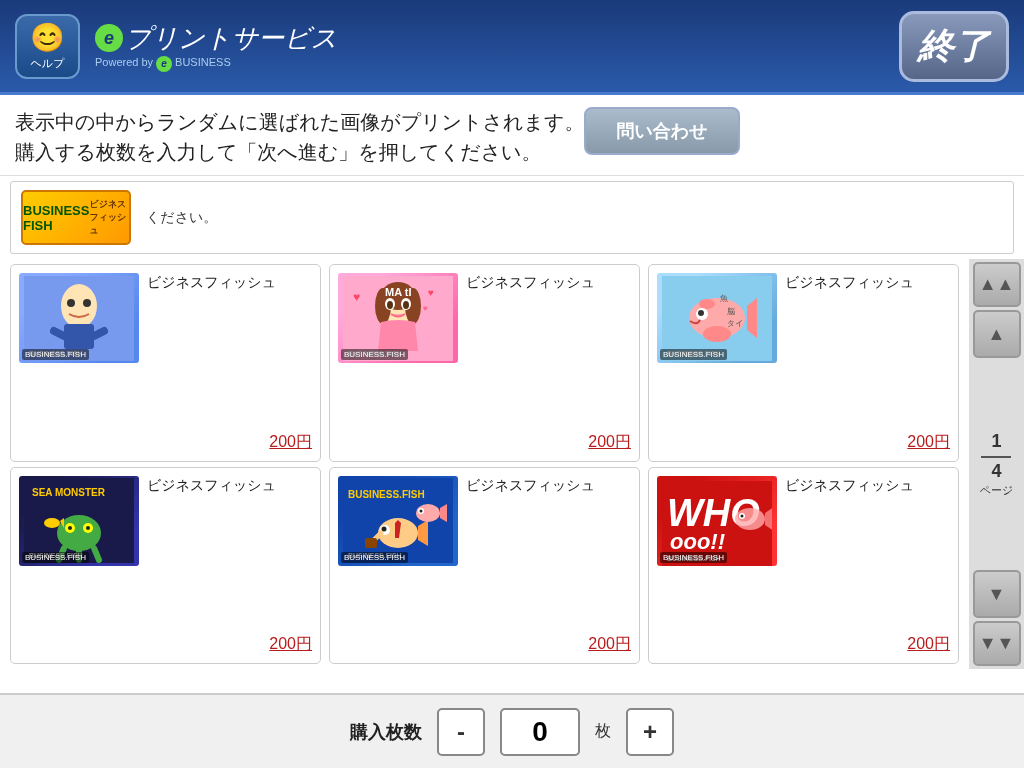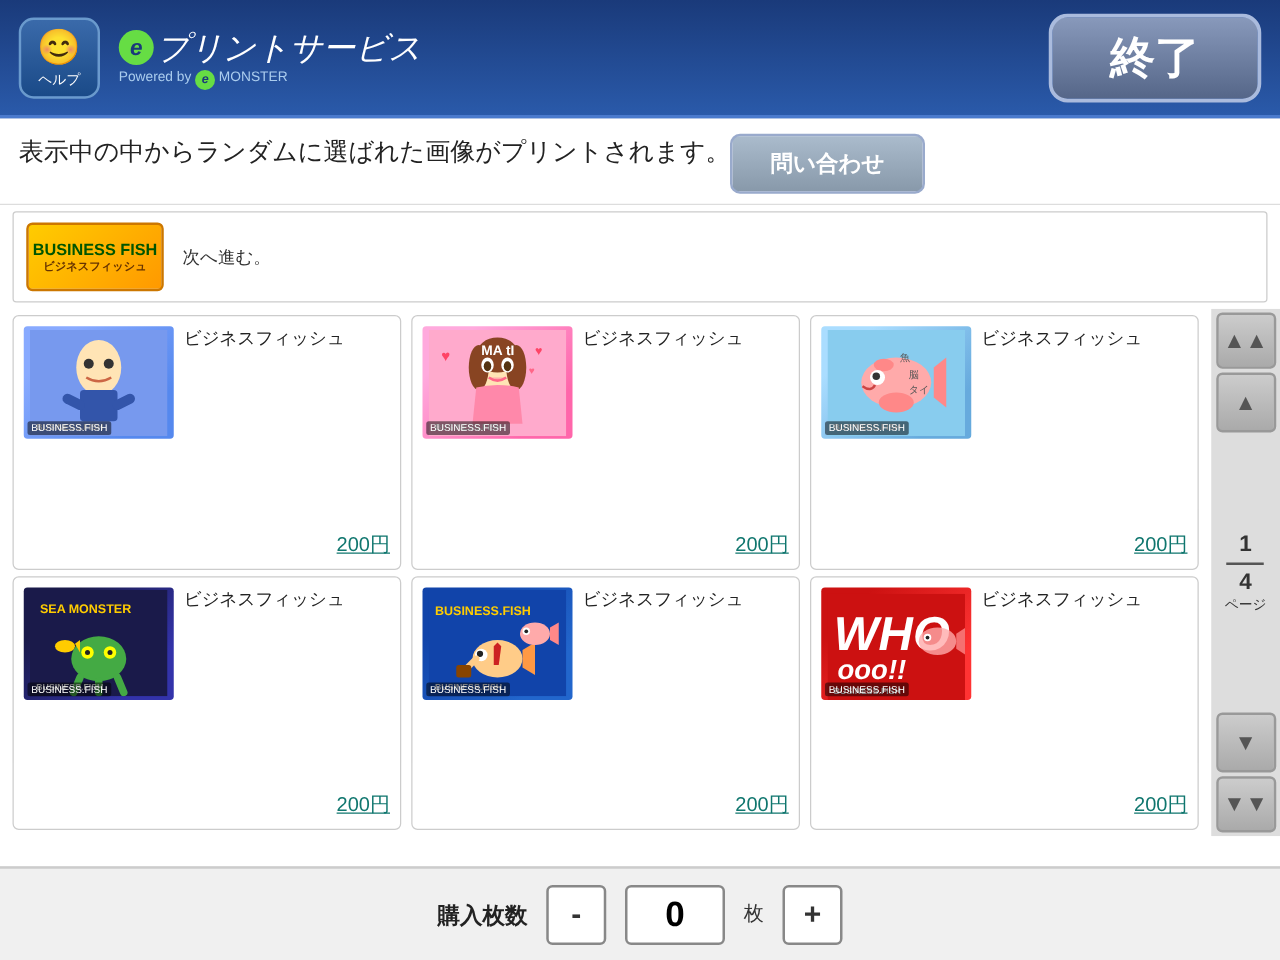--- a/index.html
+++ b/index.html
@@ -95,22 +95,23 @@
       font-weight: bold;
       font-style: italic;
     }
     .end-button {
       background: linear-gradient(180deg, #8899bb 0%, #556688 100%);
       border: 3px solid #aabbdd;
       border-radius: 15px;
       color: white;
       font-size: 36px;
       font-weight: bold;
-      padding: 8px 46px;
+      padding: 8px 16px;
       cursor: pointer;
+      font-style: italic;
     }
 
     
     .main {
       background: white;
       margin: 0;
       padding: 0;
       height: 673px;
       display: flex;
       flex-direction: column;
@@ -153,21 +154,21 @@
       align-items: center;
       gap: 15px;
       border-radius: 3px;
     }
     .banner-logo {
       background: linear-gradient(135deg, #ffcc00 0%, #ff9900 100%);
       width: 110px;
       height: 55px;
       border-radius: 5px;
       display: flex;
-      flex-direction: column;
+      flex-direction: row;
       align-items: center;
       justify-content: center;
       font-weight: bold;
       font-size: 13px;
       color: #005500;
       border: 2px solid #cc7700;
       flex-shrink: 0;
     }
     .banner-logo-sub {
       font-size: 9px;
@@ -261,21 +262,21 @@
       justify-content: space-between;
       height: 100%;
     }
     .product-name {
       font-size: 14px;
       color: #222;
       line-height: 1.4;
     }
     .product-price {
       font-size: 16px;
-      color: #0f766e;
+      color: #b91c1c;
       text-decoration: underline;
       text-align: right;
       margin-top: auto;
     }
 
     
     .scroll-bar {
       width: 55px;
       background: #dddddd;
       display: flex;
@@ -395,43 +396,44 @@
       <span>ヘルプ</span>
     </div>
     <div class="logo-area">
       <div class="logo-top">
         <span class="logo-e">e</span>
         <span class="logo-text">プリントサービス</span>
       </div>
       <div class="logo-powered">
         <span>Powered by</span>
         <span class="logo-e-small">e</span>
-        <span>MONSTER</span>
+        <span>BUSINESS</span>
       </div>
     </div>
   </div>
   <div class="end-button">終了</div>
 </div>
 
 <div class="main">
 
   <div class="instruction-bar">
     <div class="instruction-text">
       <div>表示中の中からランダムに選ばれた画像がプリントされます。</div>
+      <div>購入する枚数を入力して「次へ進む」を押してください。</div>
     </div>
     <div class="inquiry-button">問い合わせ</div>
   </div>
 
   <div class="banner-area">
     <div class="banner-logo">
       <span>BUSINESS FISH</span>
       <span class="banner-logo-sub">ビジネスフィッシュ</span>
     </div>
     <div class="banner-text">
-      <div>次へ進む。</div>
+      <div>ください。</div>
     </div>
   </div>
 
   <div class="content-area">
     <div class="grid-area">
 
       <div class="product-row">
 
         <div class="product-card">
           <div class="product-card-inner">

